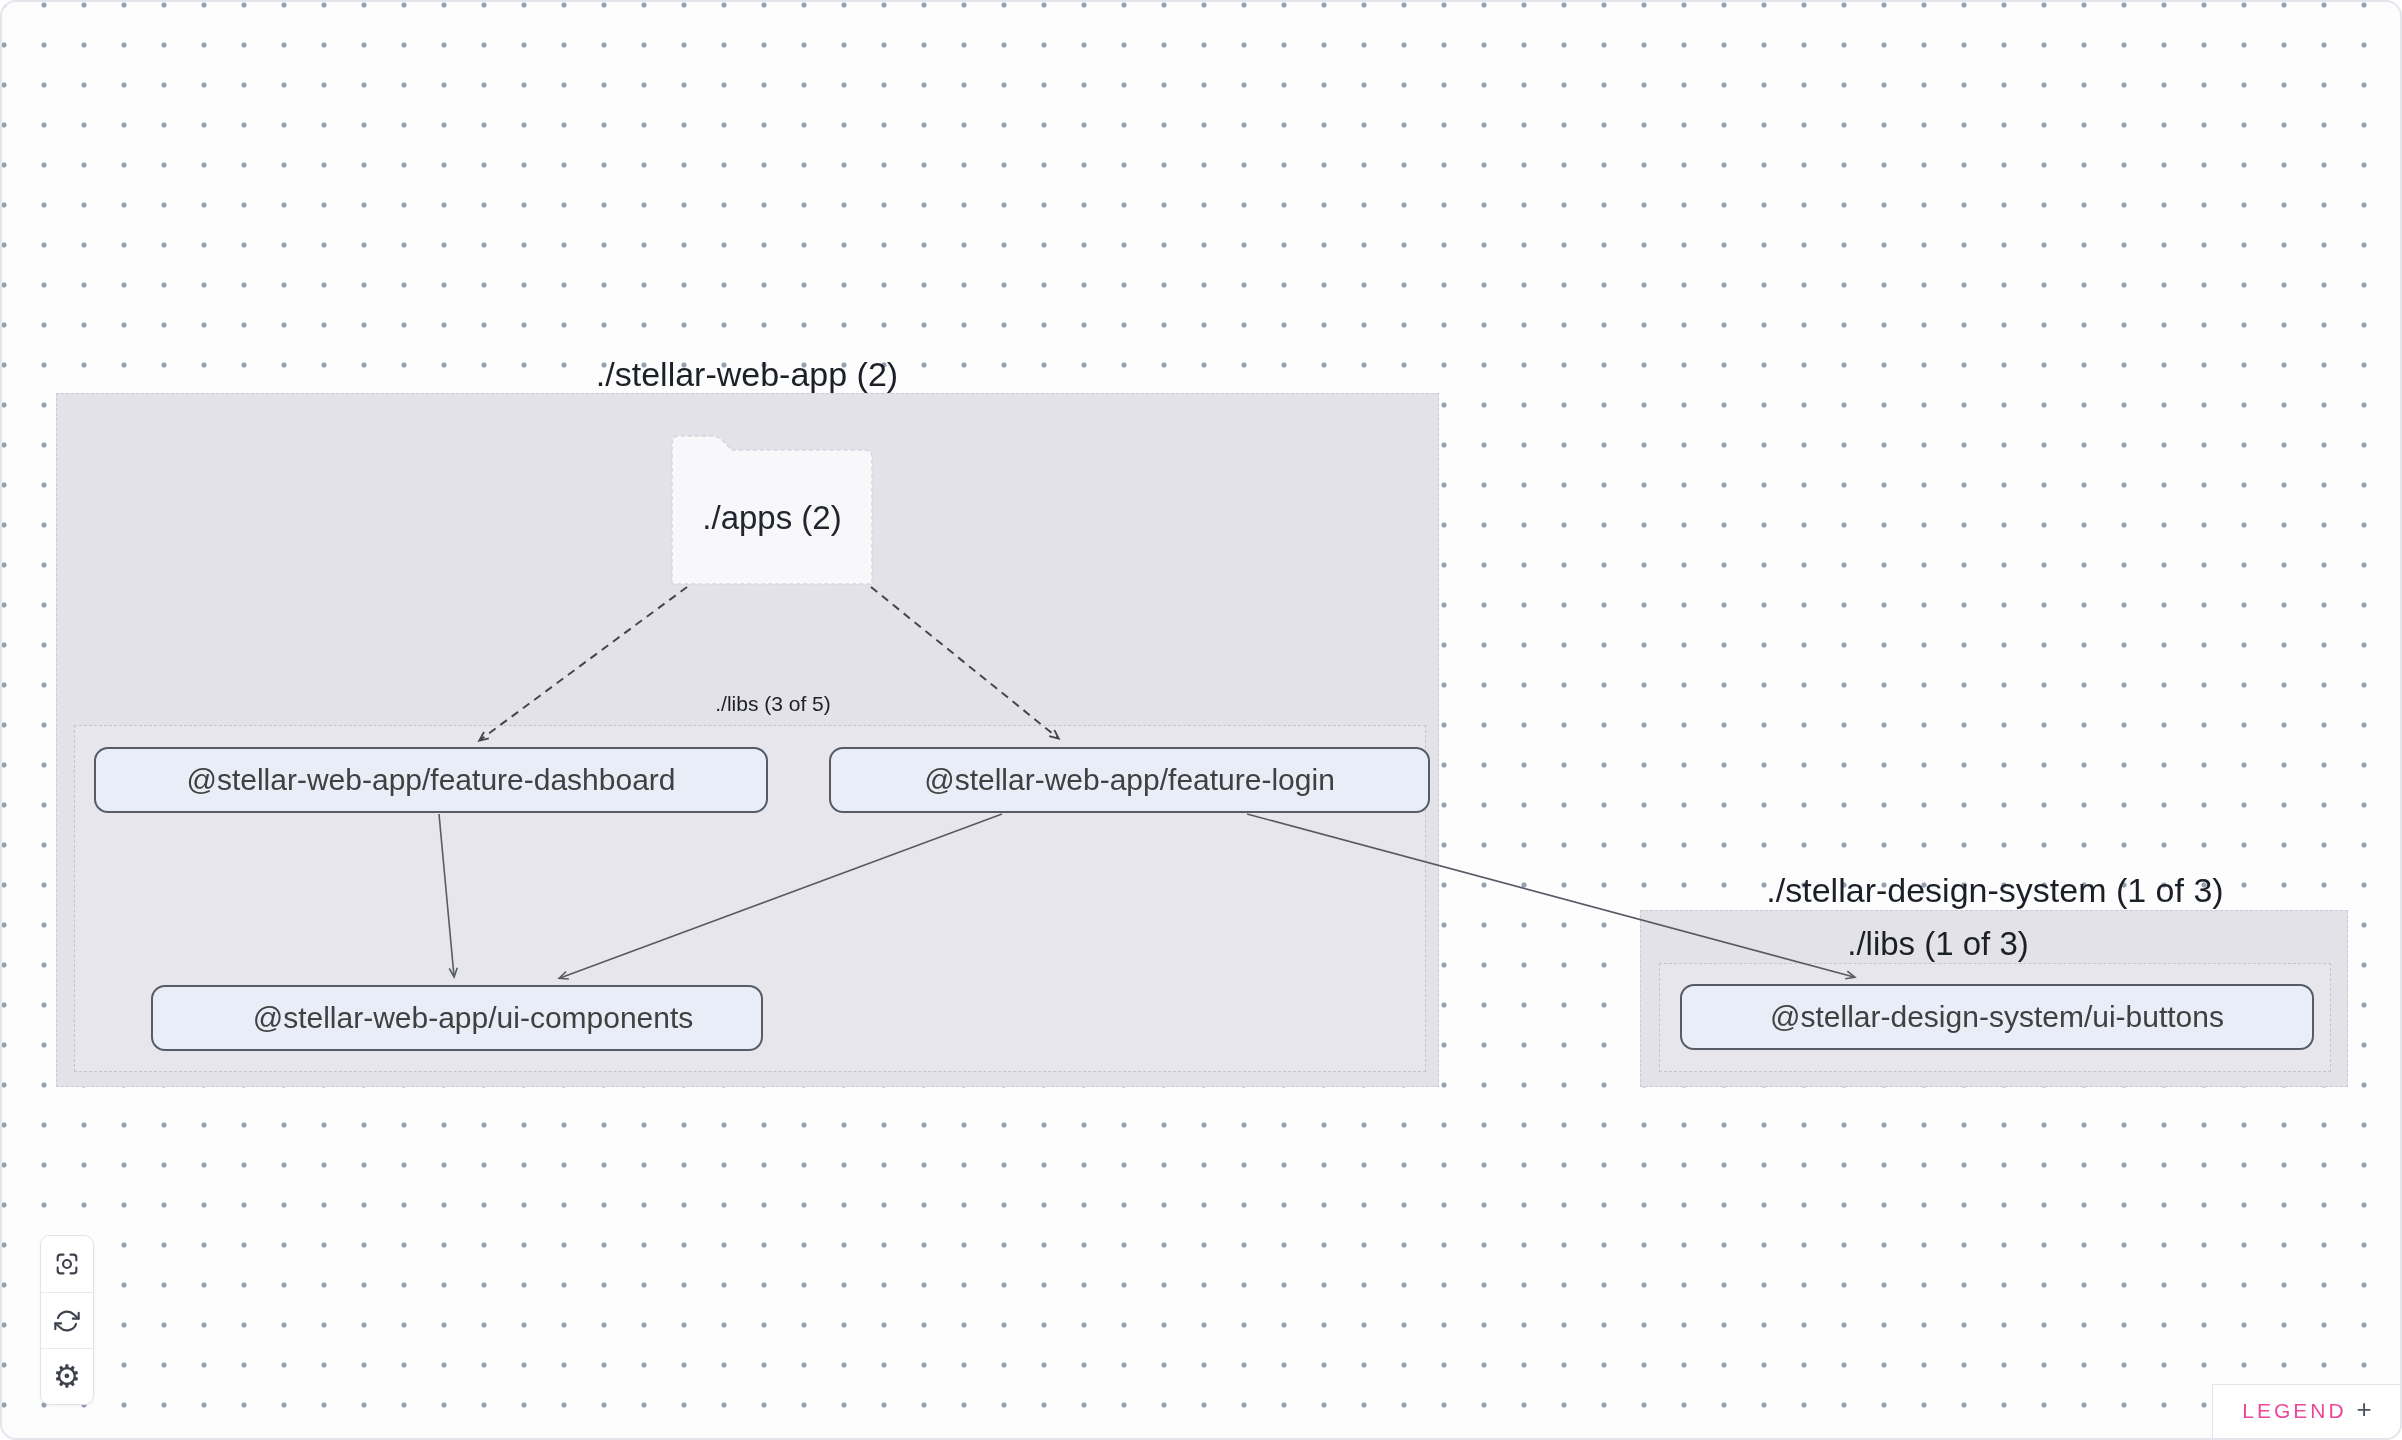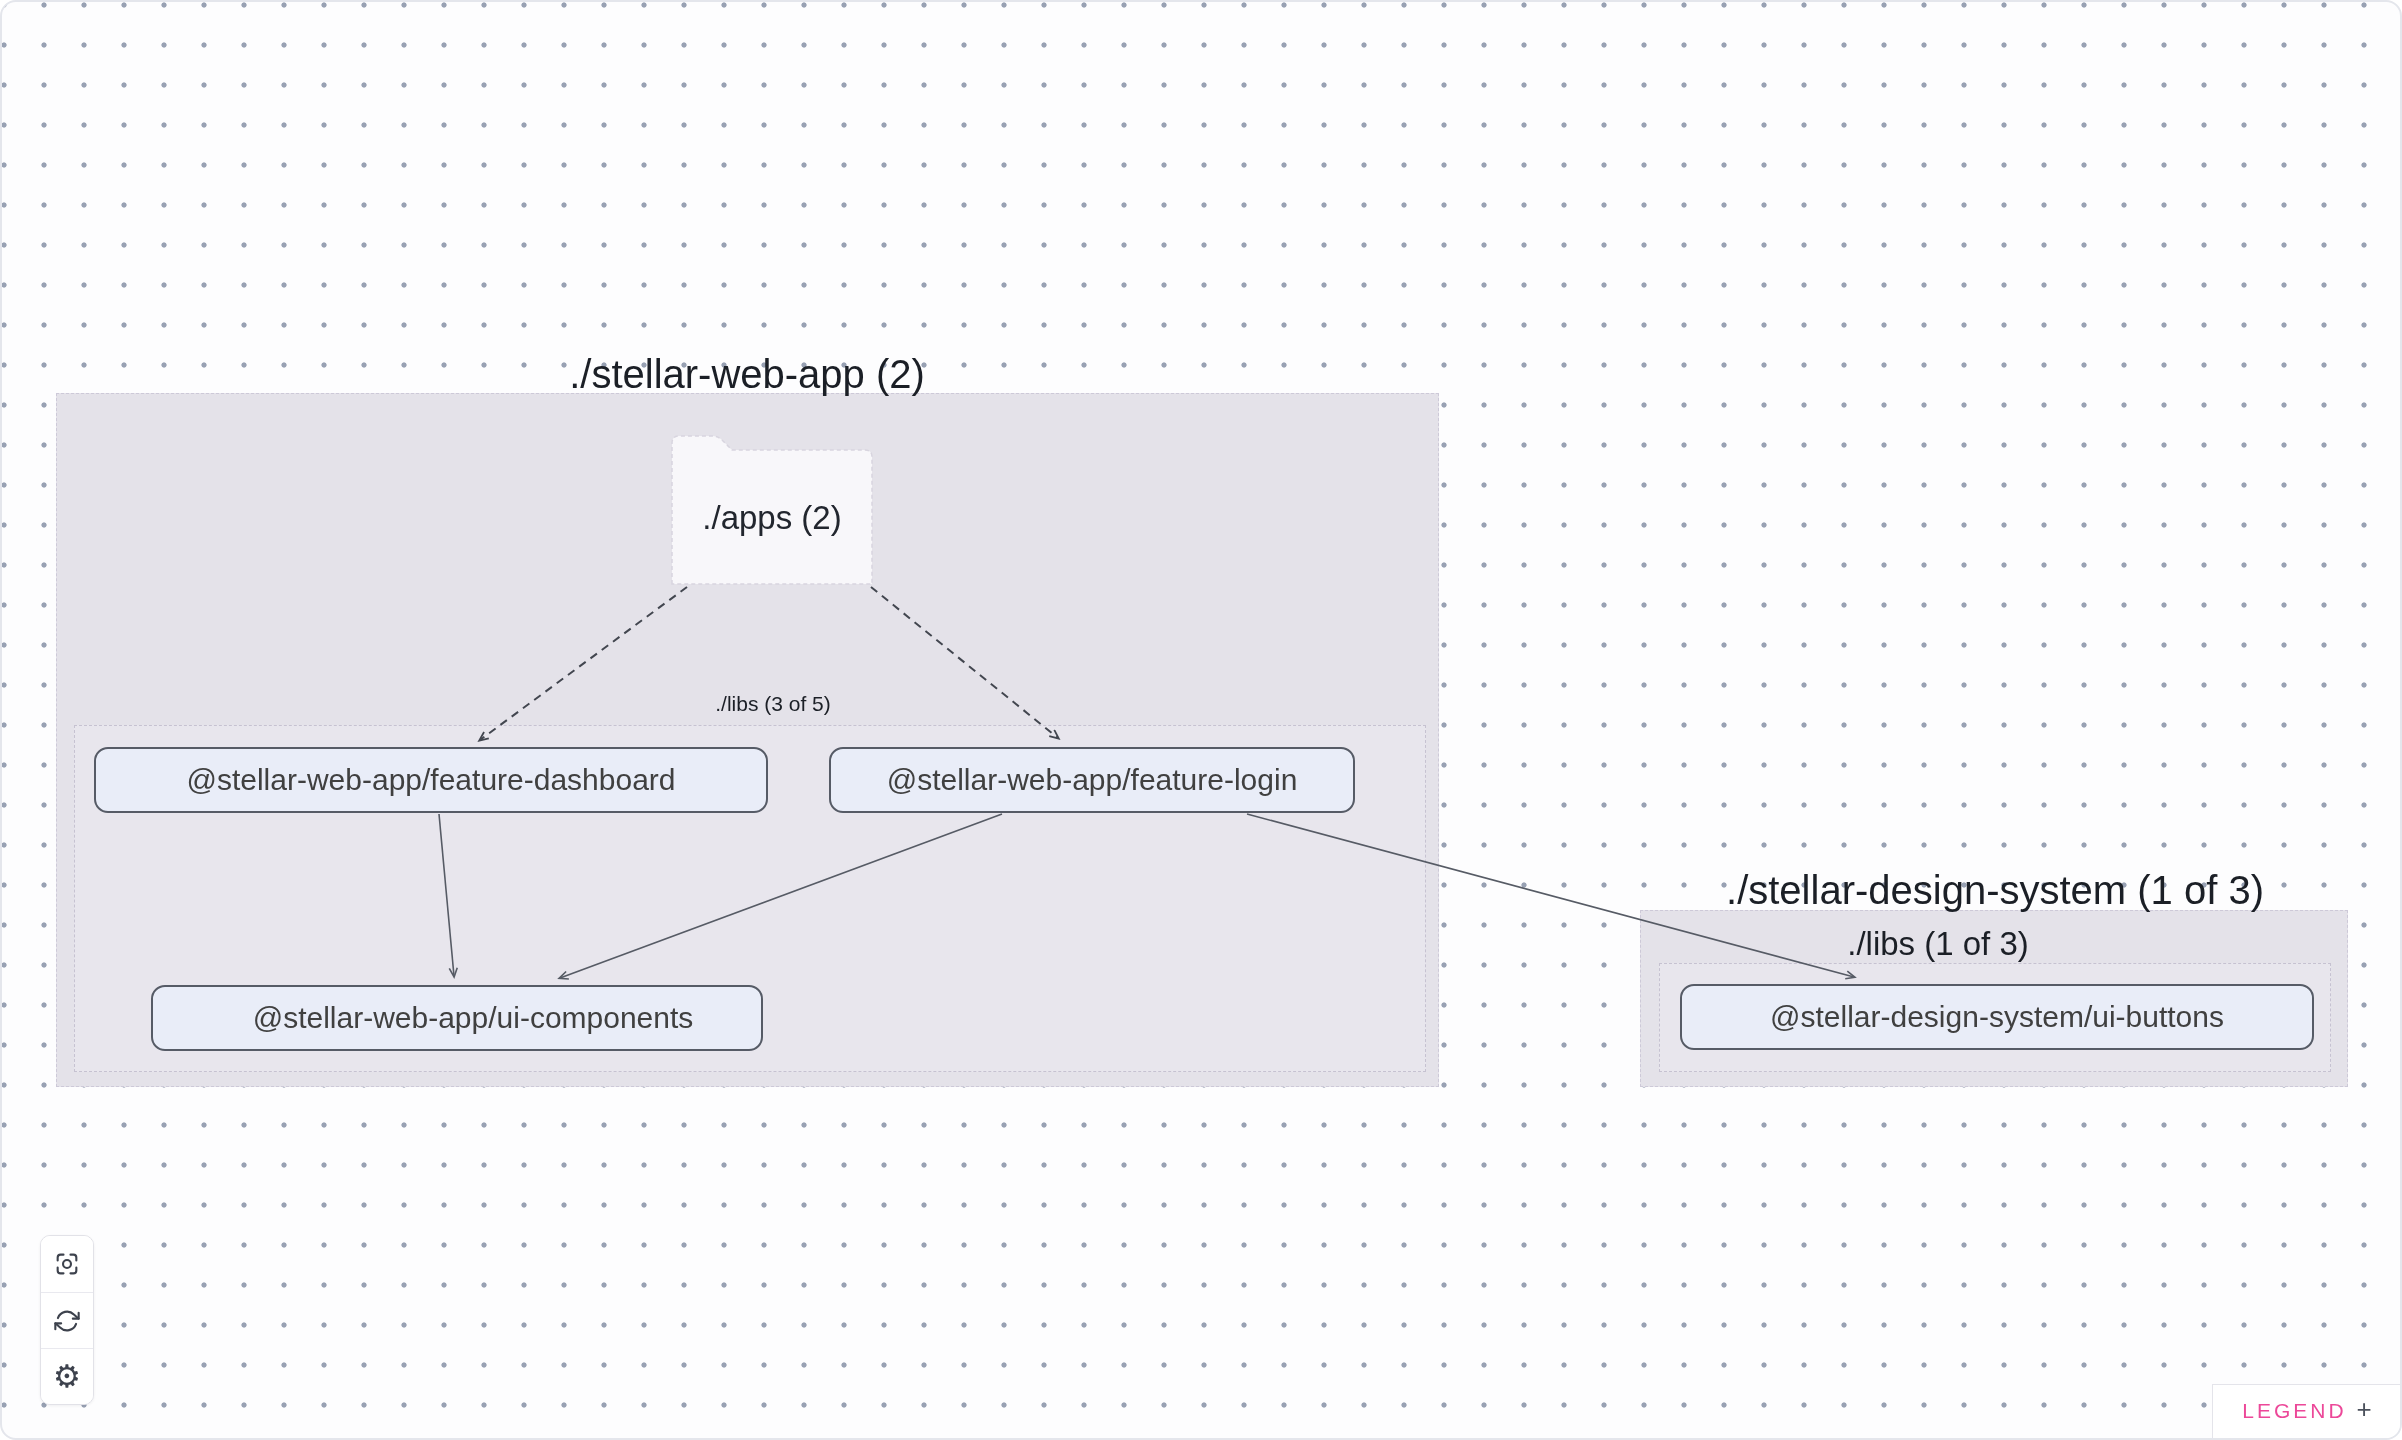--- a/index.html
+++ b/index.html
@@ -33,21 +33,21 @@
   }
   .group-web-libs    { left: 72px;   top: 723px; width: 1352px; height: 347px; }
   .group-design-libs { left: 1657px; top: 961px; width: 672px;  height: 109px; }
 
   
   .group-label {
     position: absolute;
     transform: translateX(-50%);
     white-space: nowrap;
     color: #1b1f26;
-    font-size: 40px;
+    font-size: 34px;
     line-height: 36px;
   }
   .label-web-app     { left: 745px;  top: 354px; }
   .label-web-libs    { left: 771px;  top: 684px; font-size: 21px; }
   .label-design      { left: 1993px; top: 870px; }
   .label-design-libs { left: 1936px; top: 924px; font-size: 33px; }
 
   
   .folder {
     position: absolute;
@@ -73,21 +73,21 @@
     position: absolute;
     height: 66px;
     background: #e9edf8;
     border: 2px solid #565b66;
     border-radius: 14px;
     display: flex; align-items: center; justify-content: center;
     color: #404040; font-size: 30px; white-space: nowrap;
     cursor: pointer;
   }
   .node-feature-dashboard { left: 92px;   top: 745px; width: 674px; }
-  .node-feature-login     { left: 827px;  top: 745px; width: 526px; }
+  .node-feature-login     { left: 827px;  top: 745px; width: 601px; }
   .node-ui-components     { left: 149px;  top: 983px; width: 612px; padding-left: 32px; }
   .node-ui-buttons        { left: 1678px; top: 982px; width: 634px; }
 
   
   .toolbar {
     position: absolute;
     left: 38px; top: 1233px;
     width: 54px;
     background: #ffffff;
     border: 1px solid #e2e2e8;

